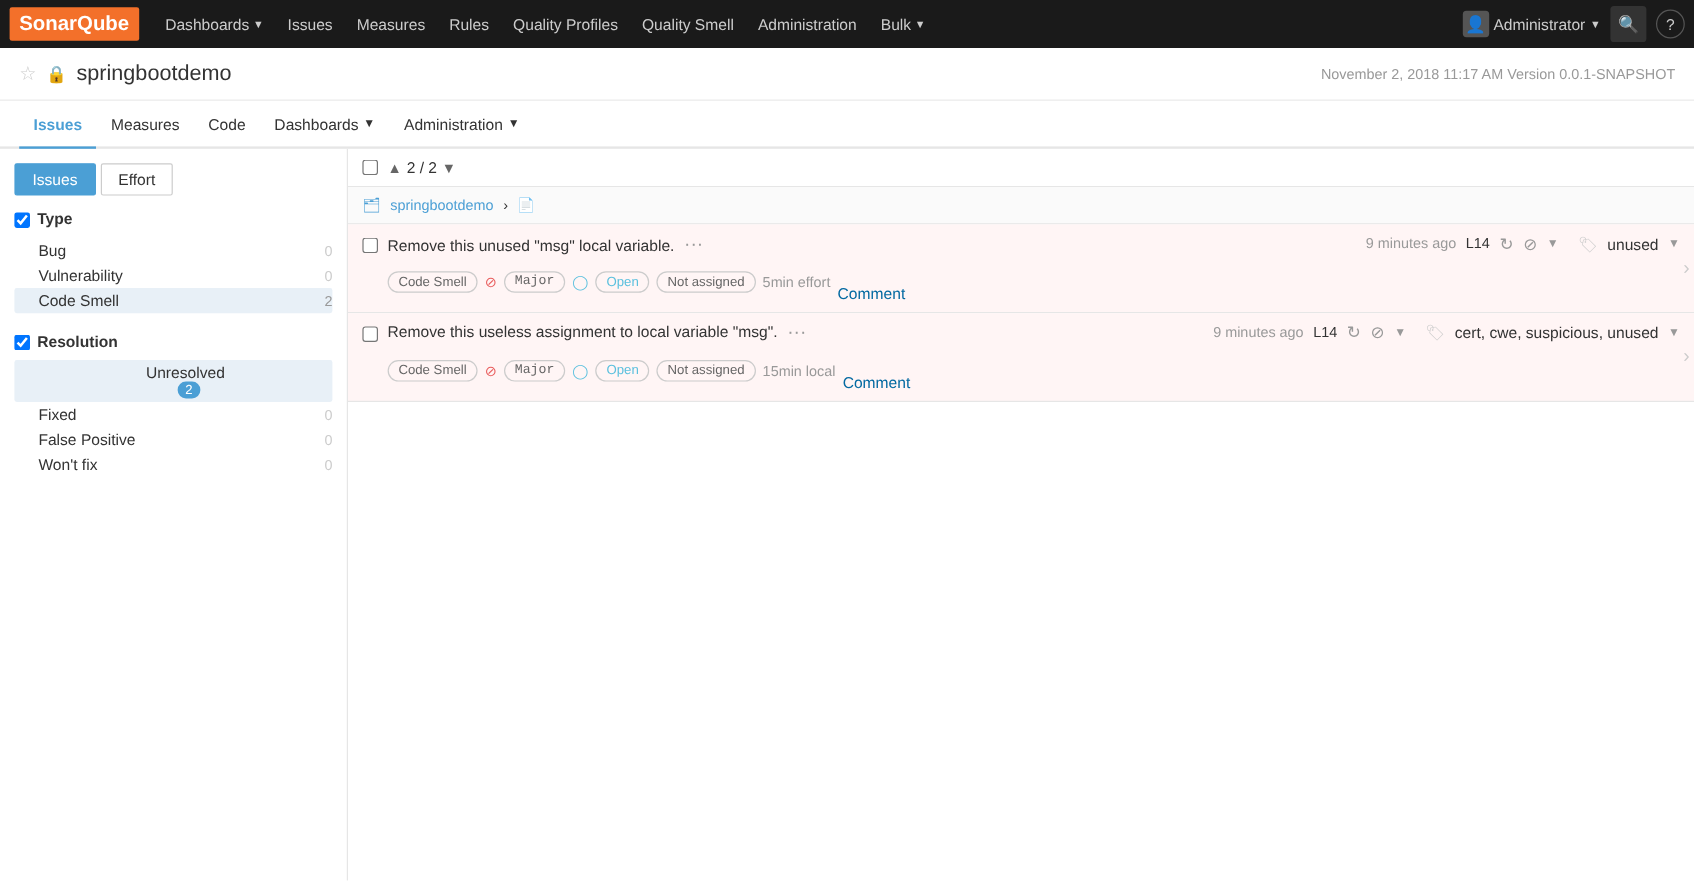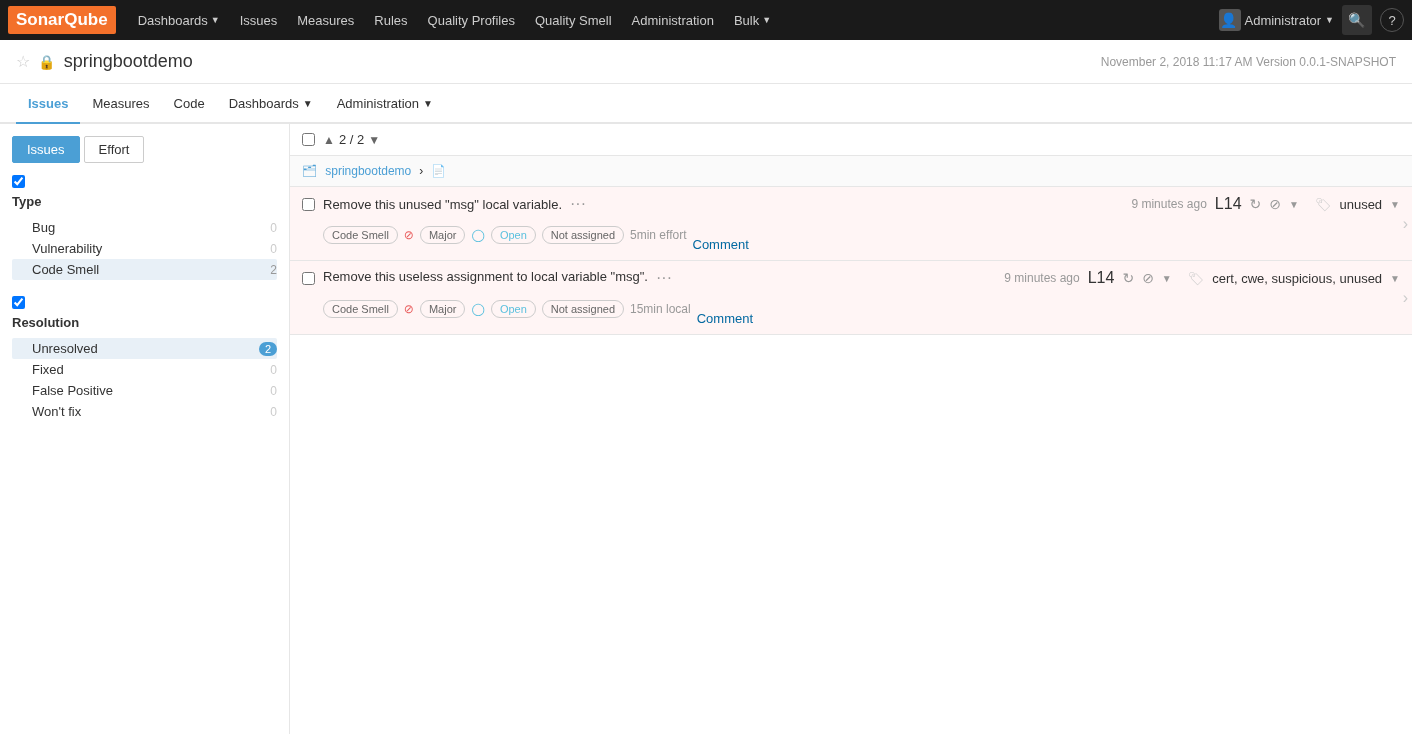--- a/index.html
+++ b/index.html
@@ -157,26 +157,25 @@
     }
     .sidebar-tab.active {
       background: #4b9fd5;
       color: #fff;
       border-color: #4b9fd5;
     }
 
     .filter-section { margin-bottom: 16px; }
     .filter-header {
       display: flex;
-      align-items: flex-start;
+      align-items: flex-end;
       gap: 6px;
       margin-bottom: 8px;
       font-weight: bold;
       font-size: 13px;
-      flex-direction: column;
     }
     .filter-header input[type=checkbox] { cursor: pointer; }
     .filter-row {
       display: flex;
       align-items: center;
       justify-content: space-between;
       padding: 3px 0 3px 20px;
       font-size: 13px;
     }
     .filter-row.selected {
@@ -284,30 +283,30 @@
       padding-left: 24px;
     }
     .issue-meta-right {
       display: flex;
       align-items: center;
       gap: 8px;
       text-align: right;
       min-width: 200px;
     }
     .issue-meta-right .time { color: #999; font-size: 12px; }
-    .issue-meta-right .line { color: #333; font-size: 16px; }
+    .issue-meta-right .line { color: #333; font-size: 12px; }
     .badge {
       padding: 2px 8px;
       border-radius: 10px;
       font-size: 11px;
       cursor: pointer;
       border: 1px solid #ccc;
     }
     .badge-type { color: #666; }
-    .badge-severity { color: #666; display: flex; align-items: center; gap: 3px; }
+    .badge-severity { color: #666; display: flex; align-items: center; gap: 3px; font-family: Liberation Mono, monospace; }
     .badge-status { color: #5bc0de; }
     .badge-assignee { color: #666; }
     .badge-comment { color: #0369a1; cursor: pointer; margin-top: 20px; }
     .effort-text { color: #999; font-size: 12px; }
 
     .arrow-right {
       position: absolute;
       right: 4px;
       top: 50%;
       transform: translateY(-50%);
@@ -401,21 +400,21 @@
         <span>Code Smell</span>
         <span class="count">2</span>
       </div>
     </div>
 
     <div class="filter-section">
       <div class="filter-header">
         <input type="checkbox" checked="" style="">
         <span>Resolution</span>
       </div>
-      <div class="filter-row selected" style="display:flex;align-items:center;">
+      <div class="filter-row selected" style="display:flex;align-items:center;flex-direction:column;">
         <span>Unresolved</span>
         <span class="unresolved-badge">2</span>
       </div>
       <div class="filter-row">
         <span>Fixed</span>
         <span class="count zero">0</span>
       </div>
       <div class="filter-row">
         <span>False Positive</span>
         <span class="count zero">0</span>

